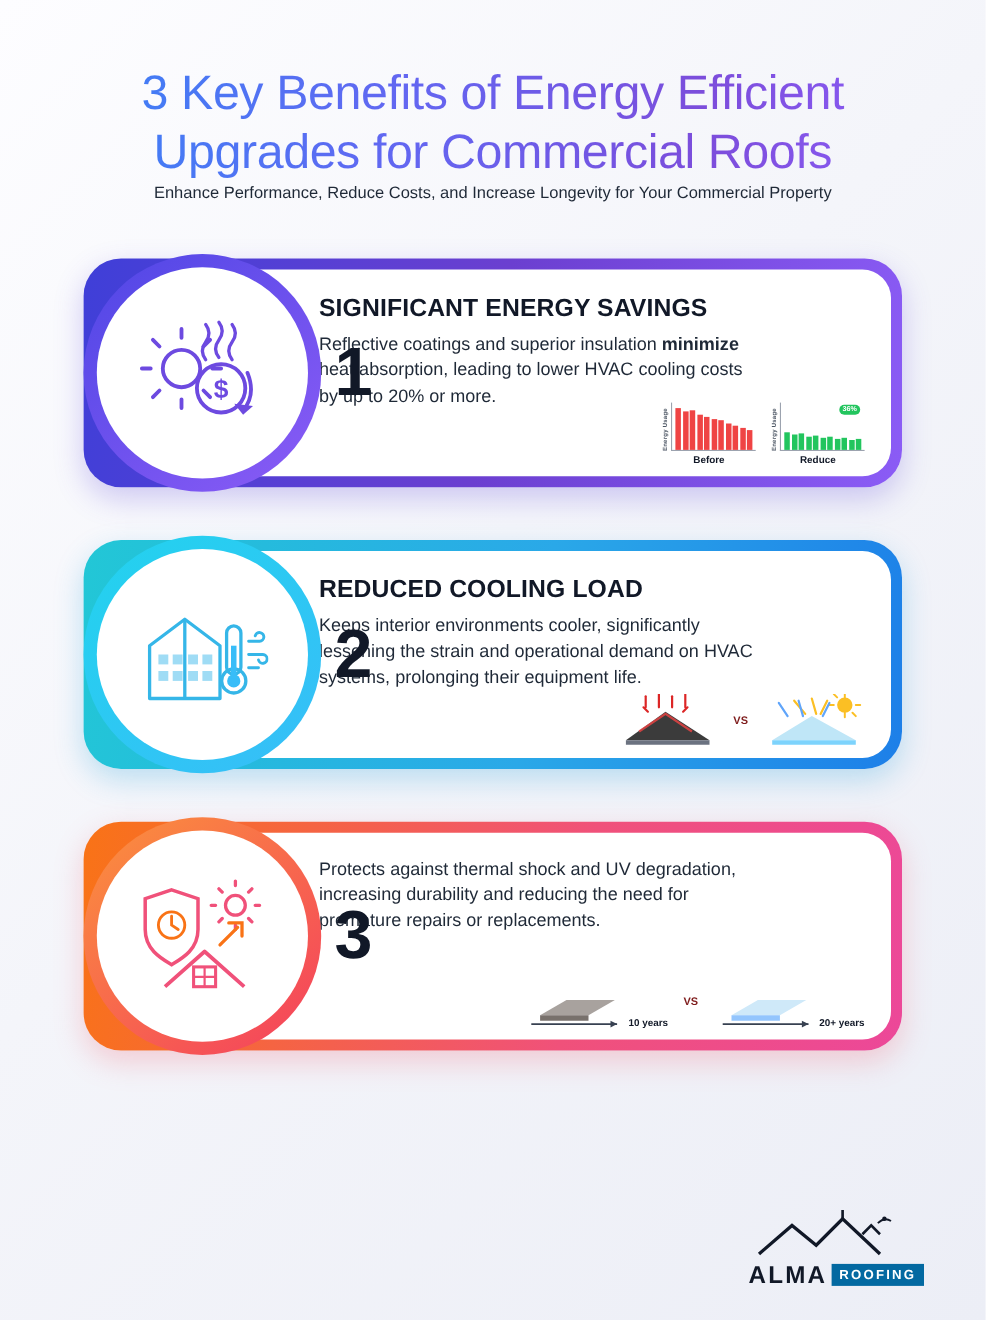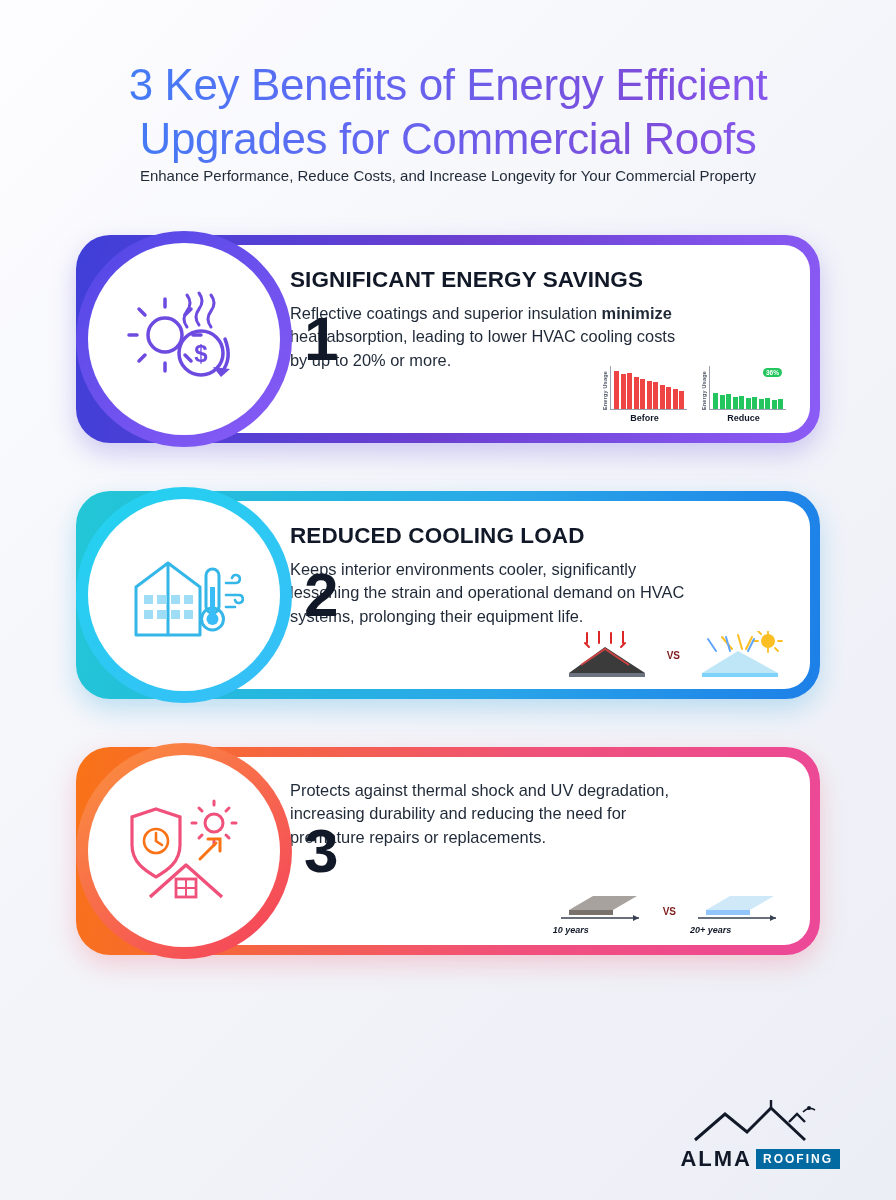--- a/index.html
+++ b/index.html
@@ -97,27 +97,27 @@
   .mc-bars { display: flex; align-items: flex-end; gap: 1.5px; height: 44px; padding: 2px 3px 0 3px; border-left: 1px solid #9ca3af; border-bottom: 1px solid #9ca3af; position: relative; }
   .mc-bars span { width: 5px; display: block; }
   .mc-cap { font-size: 9px; font-weight: bold; color: #111827; margin-top: 3px; }
   .mc-badge {
     position: absolute; top: 2px; right: 4px;
     background: #22c55e; color: #fff; font-size: 6.5px; font-weight: bold;
     border-radius: 8px; padding: 1px 3px;
   }
 
   
-  .life-item { display: flex; flex-direction: column; align-items: flex-start; font-style: italic; }
+  .life-item { display: flex; flex-direction: row; align-items: flex-end; }
   .life-label { font-size: 9px; font-weight: bold; color: #111827; margin-top: 3px; }
 
   
   .footer {
     position: absolute; right: 56px; bottom: 28px;
-    display: flex; flex-direction: column; align-items: center;
+    display: flex; flex-direction: column; 
   }
   .logo-word { display: flex; align-items: center; gap: 4px; margin-top: 2px; }
   .logo-alma { font-size: 22px; font-weight: bold; letter-spacing: 2px; color: #111827; }
   .logo-roofing {
     background: #0369a1; color: #fff; font-size: 12px; font-weight: bold;
     letter-spacing: 2px; padding: 3px 7px;
   }
 </style>
 </head>
 <body>

